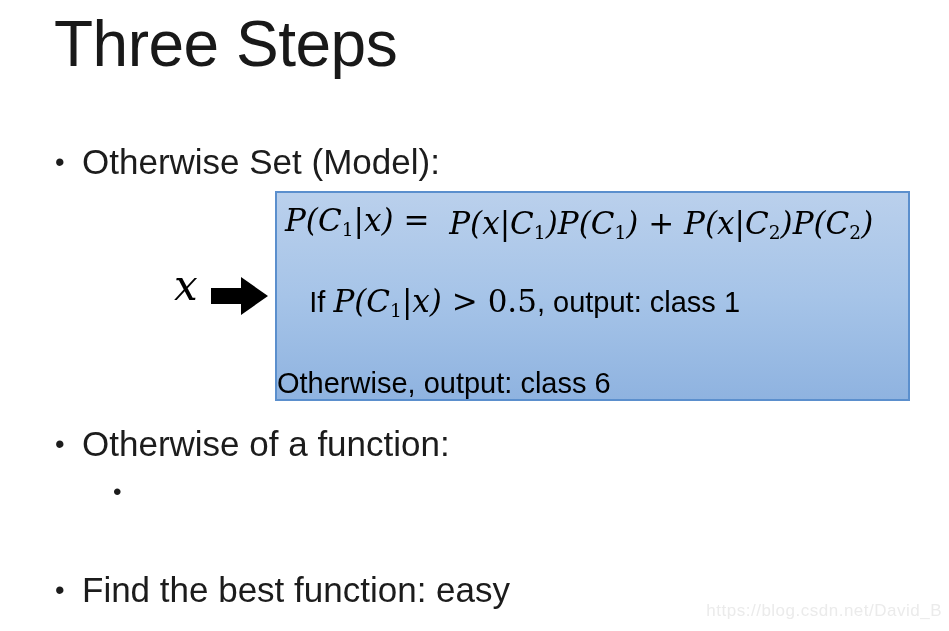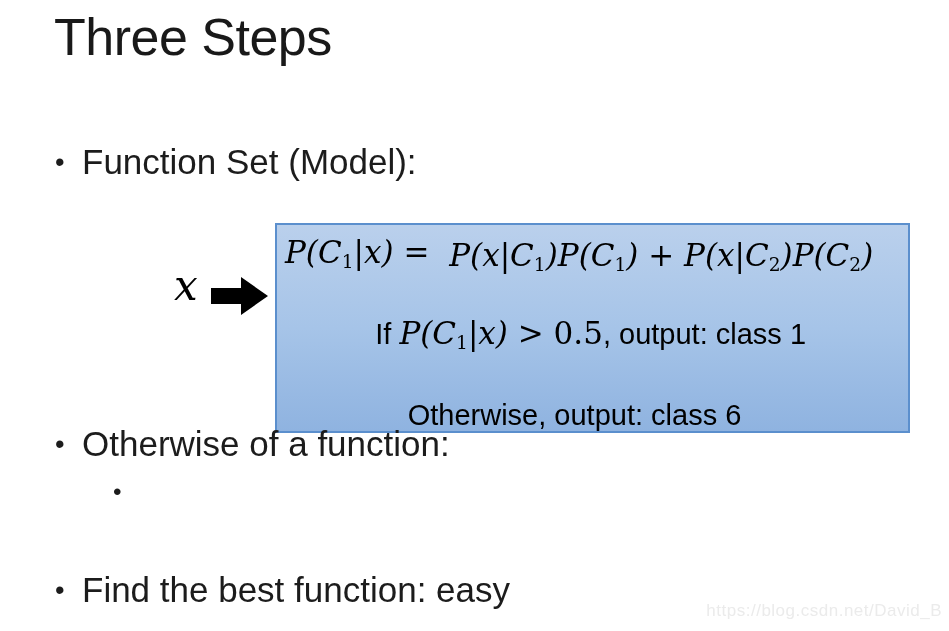--- a/index.html
+++ b/index.html
@@ -8,21 +8,21 @@
     background: #ffffff;
     font-family: "Liberation Sans", sans-serif;
     color: #1c1c1c;
     position: relative;
     overflow: hidden;
   }
   .abs { position: absolute; }
 
   .slide-title {
     left: 54px; top: 8px;
-    font-size: 52px;
+    font-size: 64px;
     font-weight: 400;
     letter-spacing: -0.5px;
     color: #191919;
     line-height: 1.15;
   }
 
   .bullet-row {
     display: flex;
     align-items: flex-start;
     font-size: 35px;
@@ -66,21 +66,20 @@
     font-size: 42px;
     color: #000000;
   }
   .arrow-wrap { left: 211px; top: 277px; width: 57px; height: 38px; }
 
   .model-box {
     left: 275px; top: 191px;
     width: 631px; height: 206px;
     background: linear-gradient(180deg, #bad0ec 0%, #a6c4e8 50%, #8fb3e0 100%);
     border: 2px solid #5b8fcd;
-    margin-top: 32px;
   }
   .eq-row {
     display: flex;
     align-items: center;
     padding: 6px 0 0 8px;
     color: #000000;
   }
   .eq-lhs {
     font-family: "DejaVu Serif", serif;
     font-style: italic;
@@ -104,21 +103,21 @@
     box-sizing: border-box;
   }
   .frac .den { padding-top: 6px; white-space: nowrap; }
   .ss {
     font-size: 0.6em;
     font-style: normal;
     vertical-align: -0.28em;
     letter-spacing: 0;
   }
   .rule-line {
-    text-align: center;
+    text-align: left;
     padding-right: 36px;
     font-size: 29px;
     color: #000000;
     white-space: pre;
   }
   .rule-1 { margin-top: 7px; }
   .rule-2 { margin-top: 13px; }
   .rule-line .math-it, .rule-line .math-up { font-size: 31px; }
 
   .watermark {
@@ -128,21 +127,21 @@
     letter-spacing: 0.5px;
   }
 </style>
 </head>
 <body>
 
 <div class="abs slide-title">Three Steps</div>
 
 <div class="abs bullet-row bullet-l1 b1">
   <span class="bullet-dot">•</span>
-  <span>Function Set (Model):</span>
+  <span>Otherwise Set (Model):</span>
 </div>
 
 <div class="abs x-input">x</div>
 
 <div class="abs arrow-wrap">
   <svg width="57" height="38" viewBox="0 0 57 38" xmlns="http://www.w3.org/2000/svg">
     <polygon points="0,11 30,11 30,0 57,19 30,38 30,27 0,27" fill="#000000"></polygon>
   </svg>
 </div>
 

